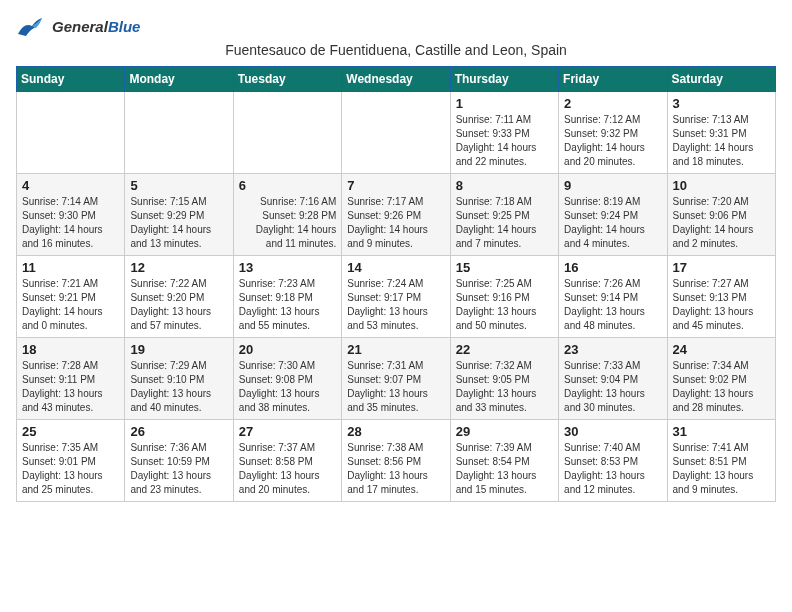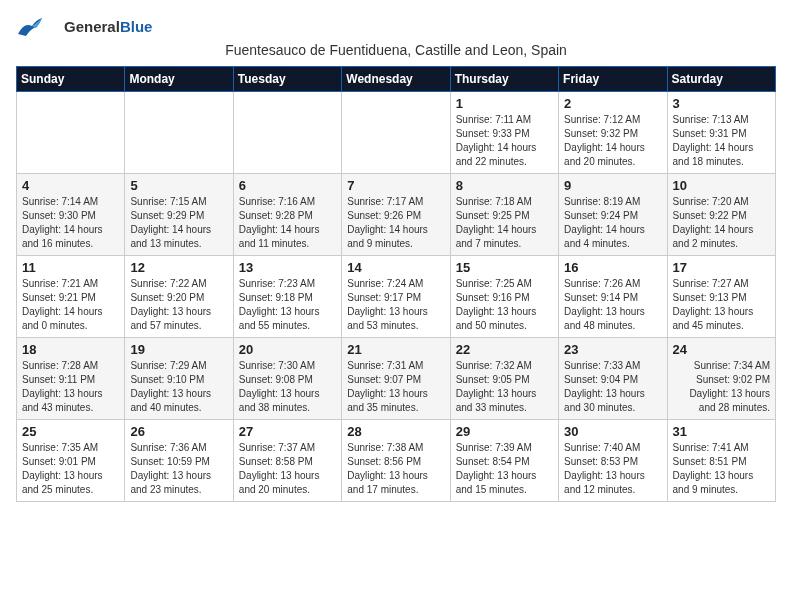--- a/index.html
+++ b/index.html
@@ -12,21 +12,22 @@
     }
     .header-area {
       display: flex;
       align-items: flex-start;
       justify-content: space-between;
       margin-bottom: 4px;
     }
     .logo {
       display: flex;
       align-items: center;
-      gap: 20px;
+      gap: 8px;
+      font-style: italic;
     }
     .logo-text-general { font-size: 15px; font-weight: bold; color: #333; }
     .logo-text-blue { font-size: 15px; font-weight: bold; color: #1a5fa8; }
     .logo-bird {
       width: 28px; height: 22px;
     }
     .month-title {
       font-size: 36px;
       font-weight: bold;
       color: #222;
@@ -37,21 +38,21 @@
       font-size: 14px;
       color: #333;
       margin-bottom: 8px;
       font-weight: normal;
     }
     .calendar {
       width: 100%;
       border-collapse: collapse;
     }
     .calendar th {
-      background-color: #0f172a;
+      background-color: #0f766e;
       color: #fff;
       font-size: 12px;
       font-weight: bold;
       padding: 5px 4px;
       text-align: left;
       border: 1px solid #1a5fa8;
     }
     .calendar td {
       border: 1px solid #ccc;
       vertical-align: top;
@@ -146,21 +147,21 @@
         </td>
         <td>
           <span class="day-num">5</span>
           <div class="day-info" style="white-space: pre-line;">Sunrise: 7:15 AM
 Sunset: 9:29 PM
 Daylight: 14 hours
 and 13 minutes.</div>
         </td>
         <td>
           <span class="day-num">6</span>
-          <div class="day-info" style="white-space: pre-line;">Sunrise: 7:16 AM
+          <div class="day-info" style="white-space: pre-line; text-align: right;">Sunrise: 7:16 AM
 Sunset: 9:28 PM
 Daylight: 14 hours
 and 11 minutes.</div>
         </td>
         <td>
           <span class="day-num">7</span>
           <div class="day-info" style="white-space: pre-line;">Sunrise: 7:17 AM
 Sunset: 9:26 PM
 Daylight: 14 hours
 and 9 minutes.</div>
@@ -175,21 +176,21 @@
         <td>
           <span class="day-num">9</span>
           <div class="day-info" style="white-space: pre-line;">Sunrise: 8:19 AM
 Sunset: 9:24 PM
 Daylight: 14 hours
 and 4 minutes.</div>
         </td>
         <td>
           <span class="day-num">10</span>
           <div class="day-info" style="white-space: pre-line;">Sunrise: 7:20 AM
-Sunset: 9:22 PM
+Sunset: 9:06 PM
 Daylight: 14 hours
 and 2 minutes.</div>
         </td>
       </tr>
       <tr>
         <td>
           <span class="day-num">11</span>
           <div class="day-info" style="white-space: pre-line;">Sunrise: 7:21 AM
 Sunset: 9:21 PM
 Daylight: 14 hours
@@ -276,21 +277,21 @@
         </td>
         <td>
           <span class="day-num">23</span>
           <div class="day-info" style="white-space: pre-line;">Sunrise: 7:33 AM
 Sunset: 9:04 PM
 Daylight: 13 hours
 and 30 minutes.</div>
         </td>
         <td>
           <span class="day-num">24</span>
-          <div class="day-info" style="white-space: pre-line; text-align: right;">Sunrise: 7:34 AM
+          <div class="day-info" style="white-space: pre-line;">Sunrise: 7:34 AM
 Sunset: 9:02 PM
 Daylight: 13 hours
 and 28 minutes.</div>
         </td>
       </tr>
       <tr>
         <td>
           <span class="day-num">25</span>
           <div class="day-info" style="white-space: pre-line;">Sunrise: 7:35 AM
 Sunset: 9:01 PM

